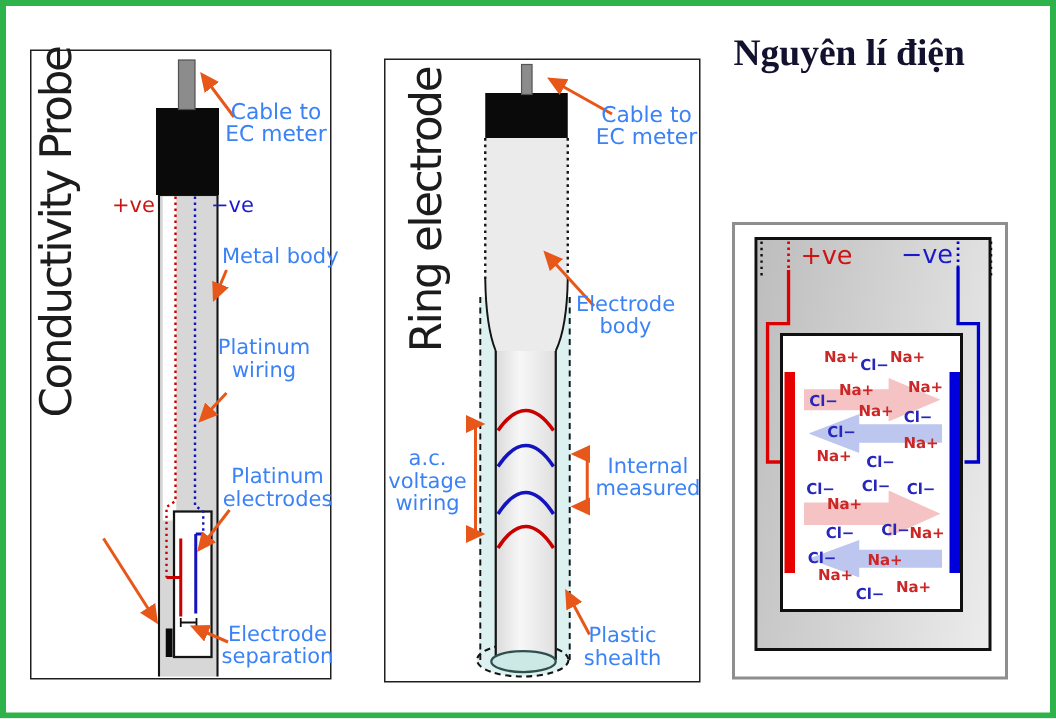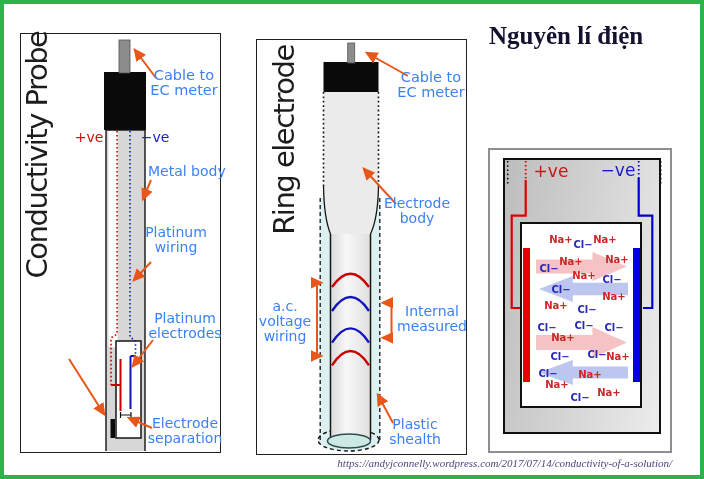--- a/index.html
+++ b/index.html
@@ -203,14 +203,13 @@
           <span class="ion ion-red" style="left: 96px; top: 132px;">Na+</span>
           <span class="ion ion-blue" style="left: 26px; top: 149px;">Cl−</span>
           <span class="ion ion-red" style="left: 68px; top: 150px;">Na+</span>
           <span class="ion ion-red" style="left: 35px; top: 160px;">Na+</span>
           <span class="ion ion-red" style="left: 87px; top: 168px;">Na+</span>
           <span class="ion ion-blue" style="left: 58px; top: 173px;">Cl−</span>
         </div>
     </div>
   </div>
 
-  <div class="footer-url">https://andyjconnelly.wordpress.com/2017/07/14/conductivity-of-a-solution/</div>
 </div>
 
 </body></html>

